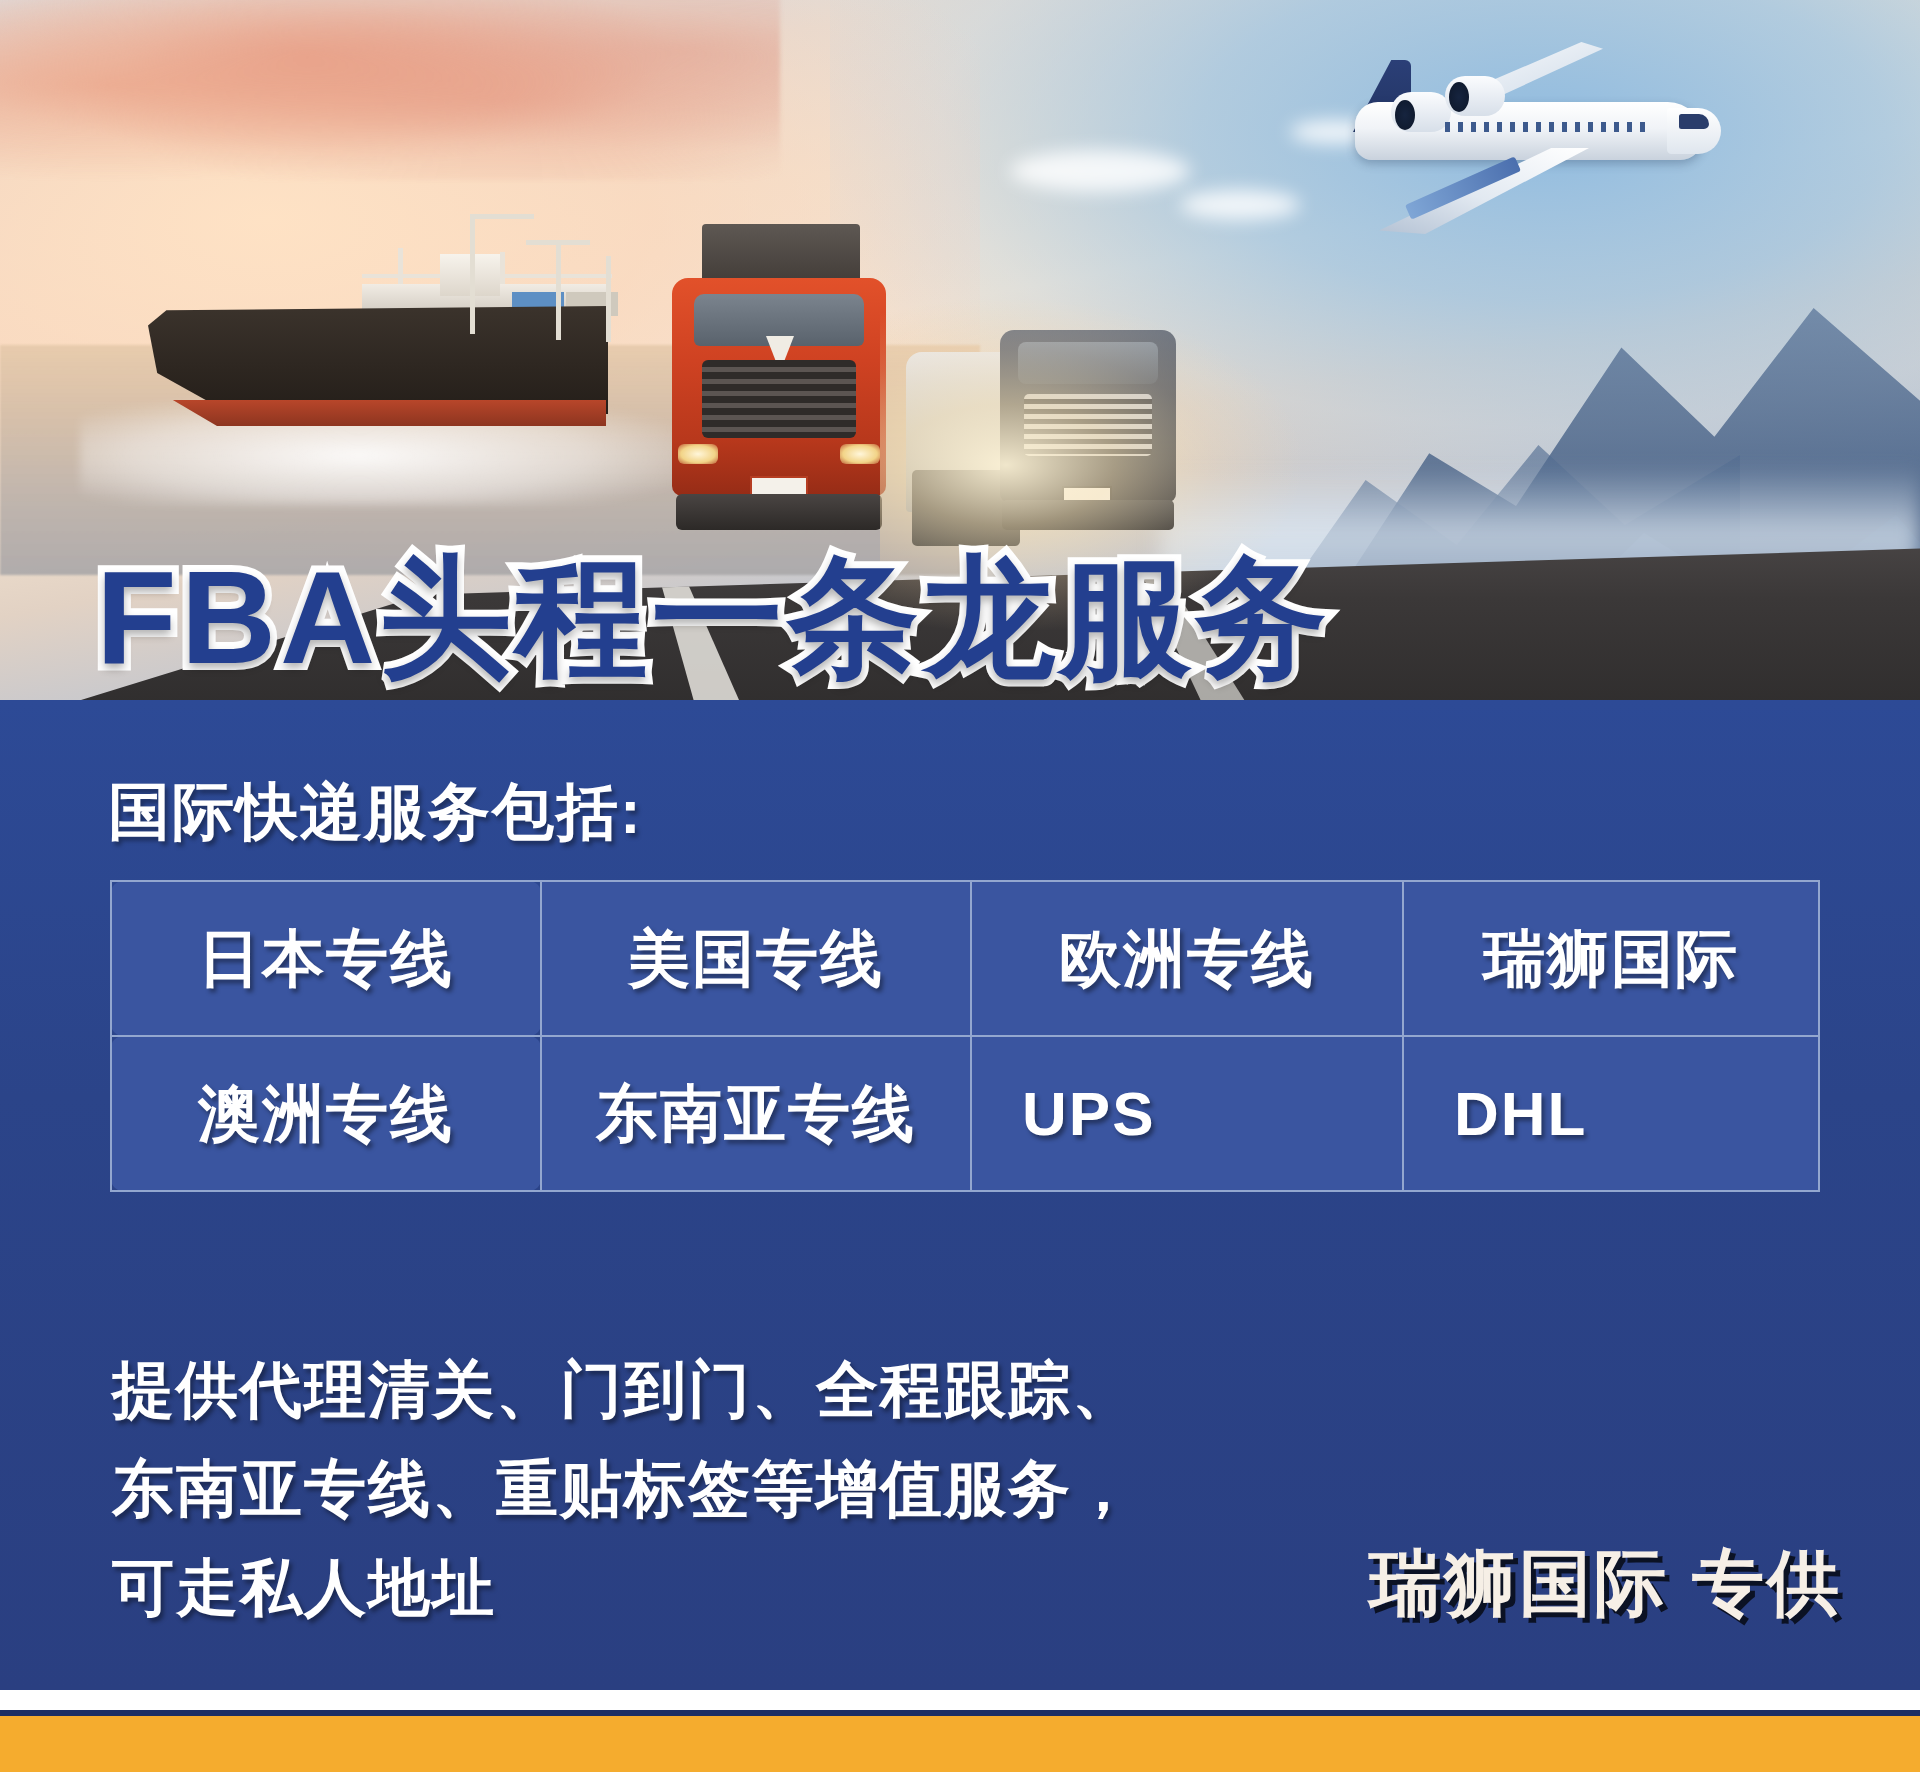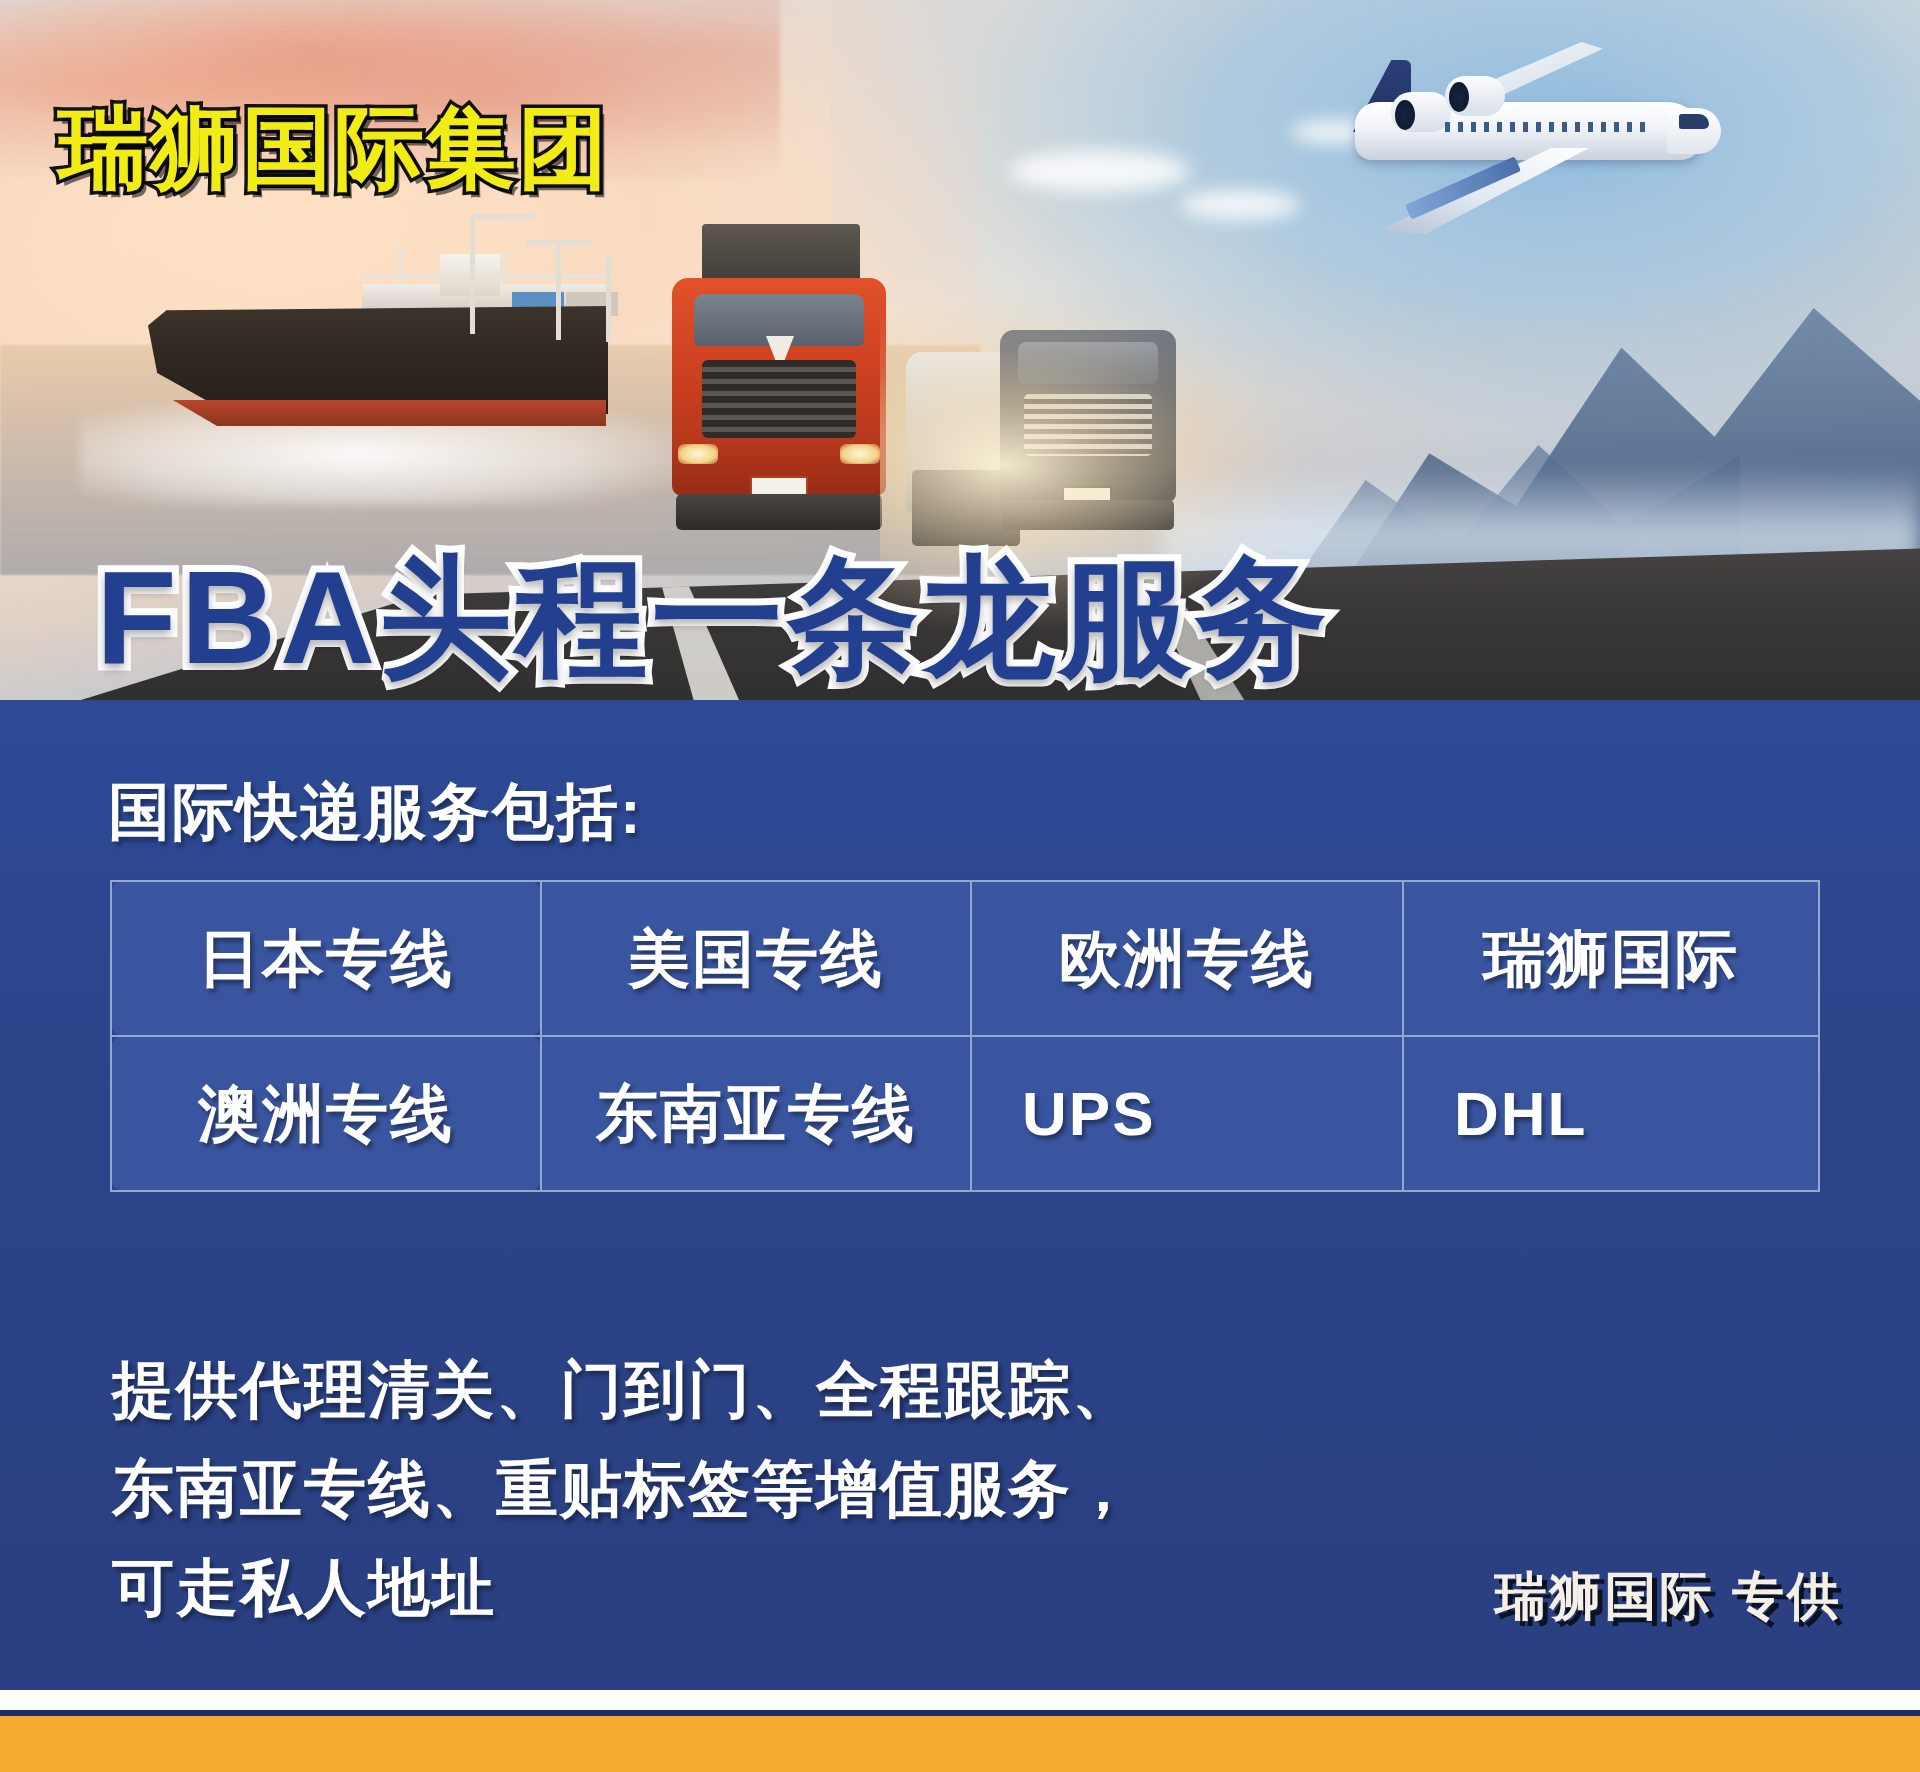--- a/index.html
+++ b/index.html
@@ -353,21 +353,21 @@
     line-height: 1.6;
     letter-spacing: 2px;
     text-shadow: 3px 4px 4px rgba(0,0,0,0.38);
   }
   .blurb div { white-space: nowrap; }
 
   
   .footer-mark {
     position: absolute;
     right: 78px; bottom: 58px;
-    font-size: 52px;
+    font-size: 72px;
     font-weight: 700;
     letter-spacing: 3px;
     color: #f6efe6;
     white-space: nowrap;
     text-shadow: 5px 5px 0 rgba(0,0,0,0.72);
   }
 
   
   .bottom-bar {
     position: absolute;
@@ -515,21 +515,20 @@
       <div class="pl-engine-inlet" style="left:100px; top:70px;"></div>
       <div class="pl-engine" style="left:150px; top:46px;"></div>
       <div class="pl-engine-inlet" style="left:154px; top:52px;"></div>
       <div class="pl-windows"></div>
       <div class="pl-nose"></div>
       <div class="pl-cockpit"></div>
       <div class="pl-wing-low"></div>
       <div class="pl-wingband"></div>
     </div>
 
-    <div class="logo">瑞狮国际集团</div>
 
     <div class="headline">FBA头程一条龙服务</div>
   </div>
 
   <div class="gold-divider"></div>
 
   <div class="panel">
 
     <div class="panel-heading">国际快递服务包括:</div>
 

